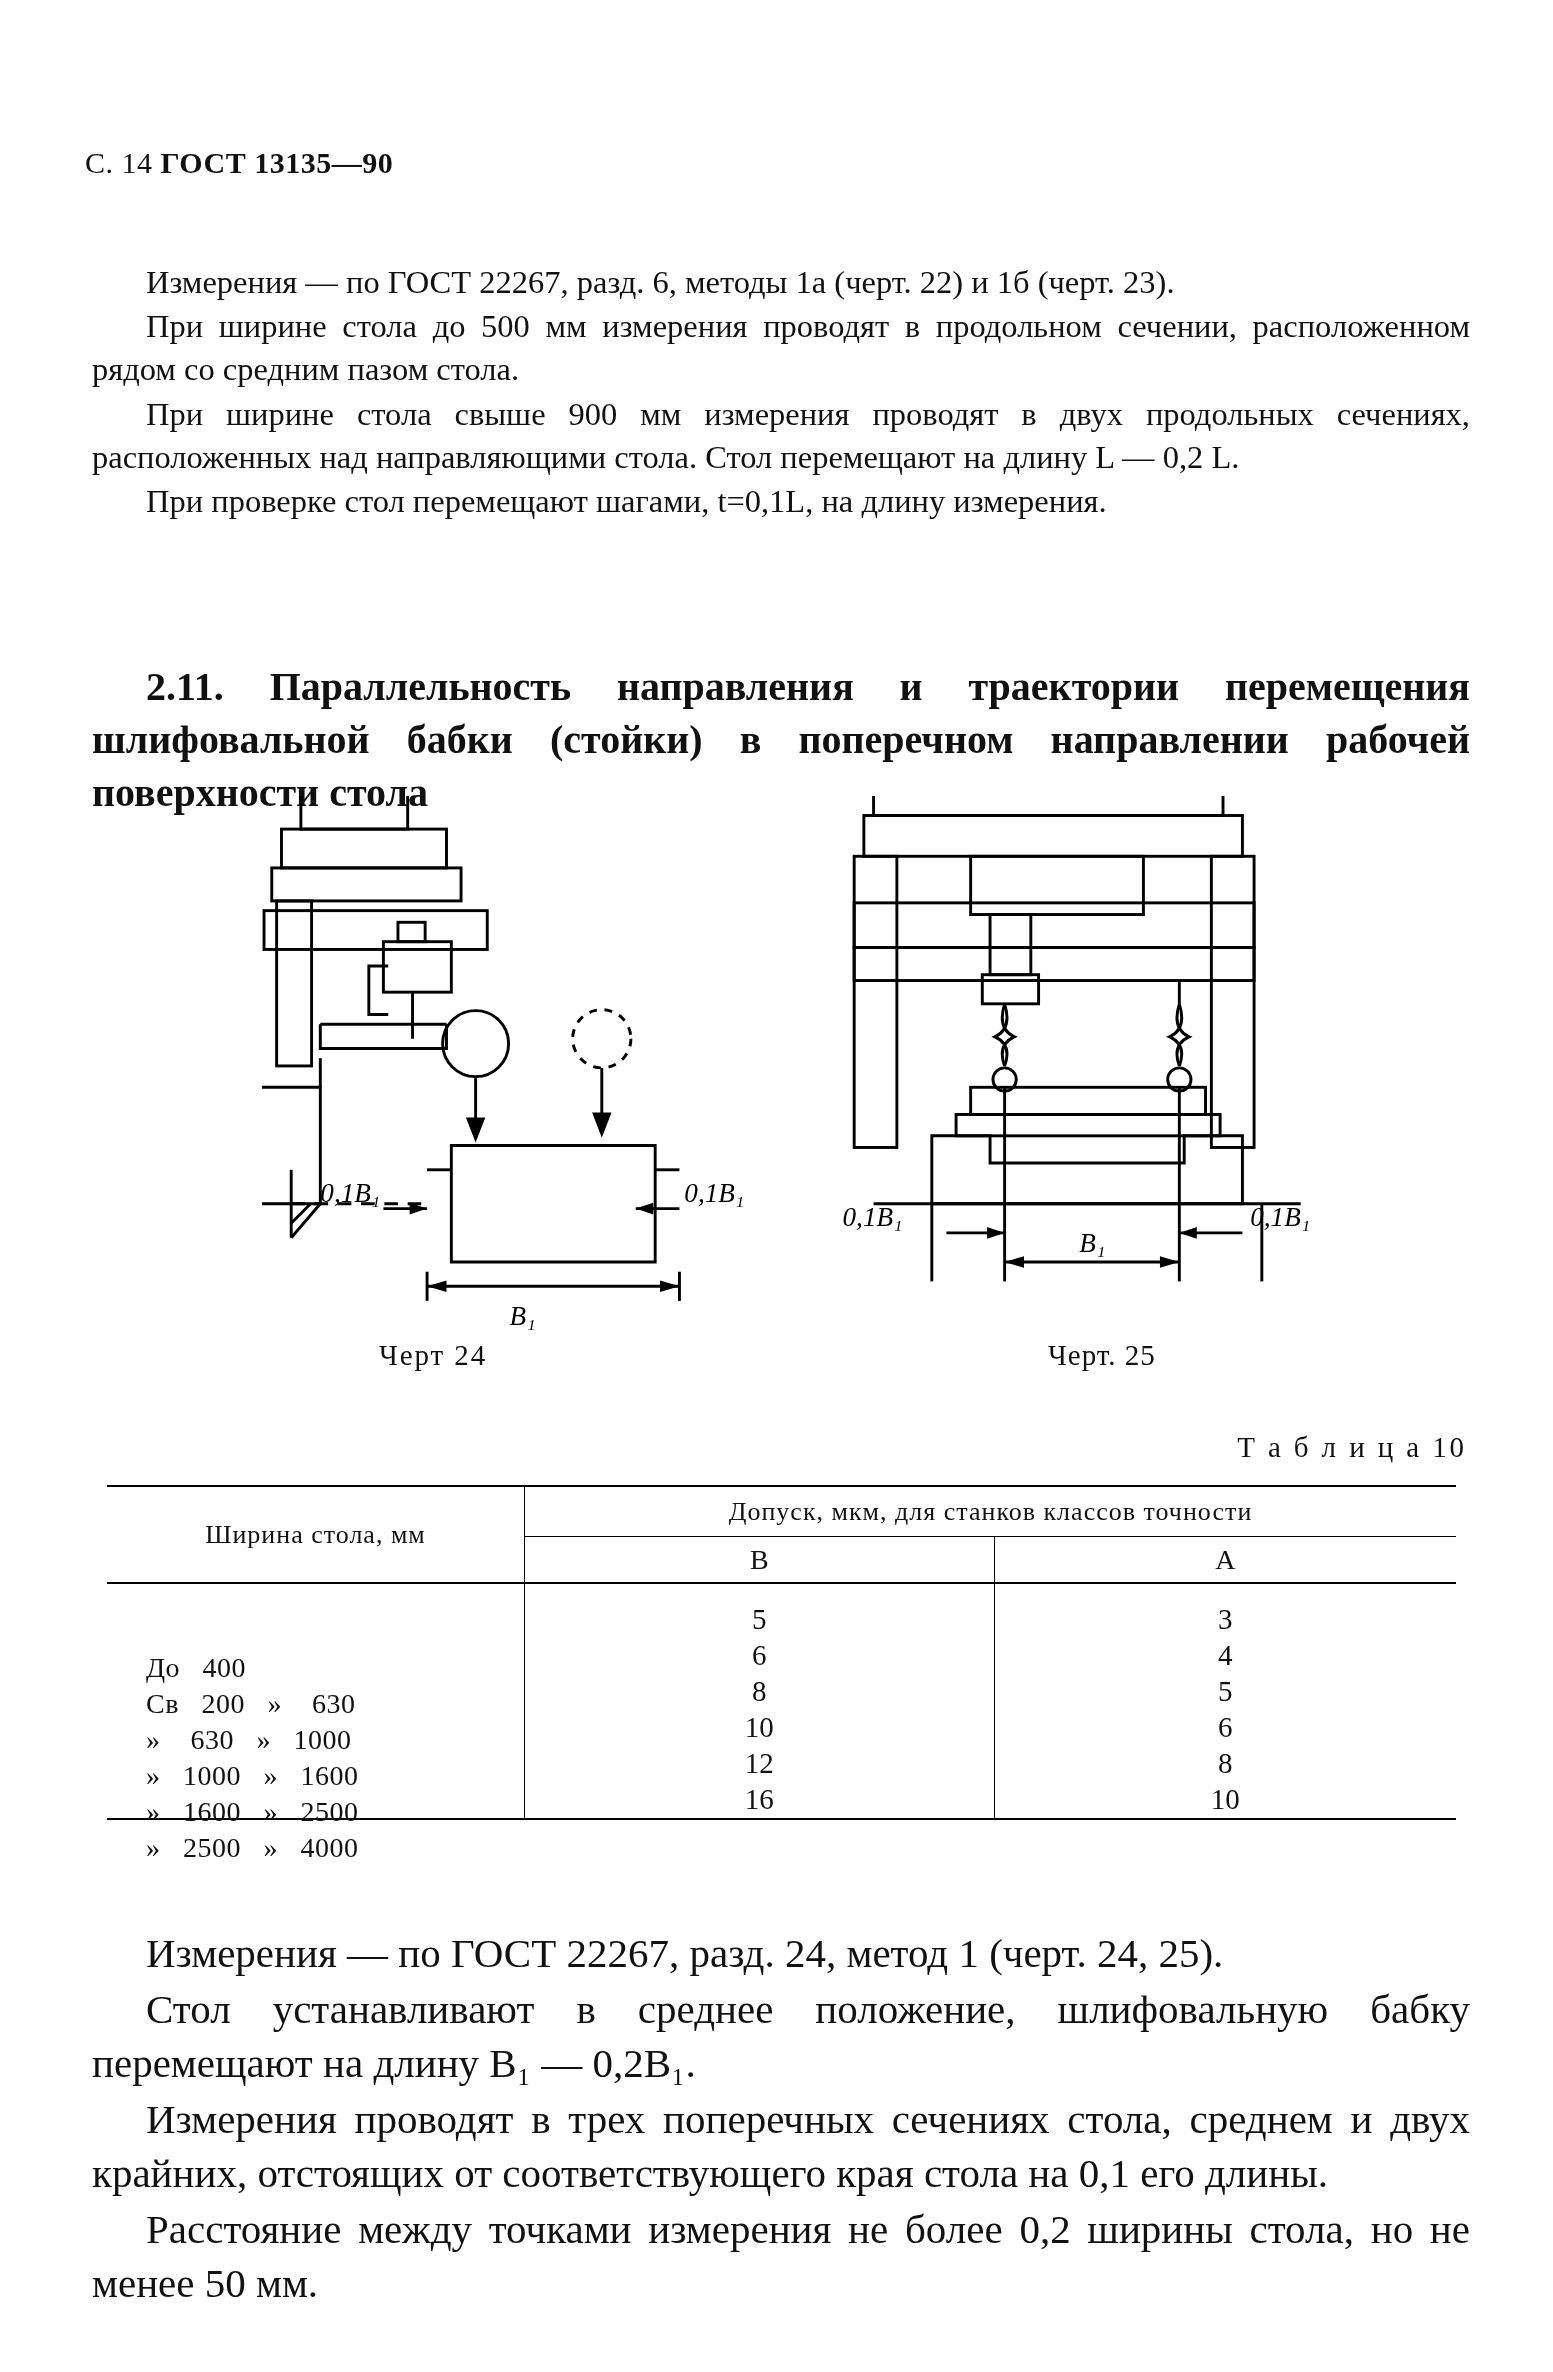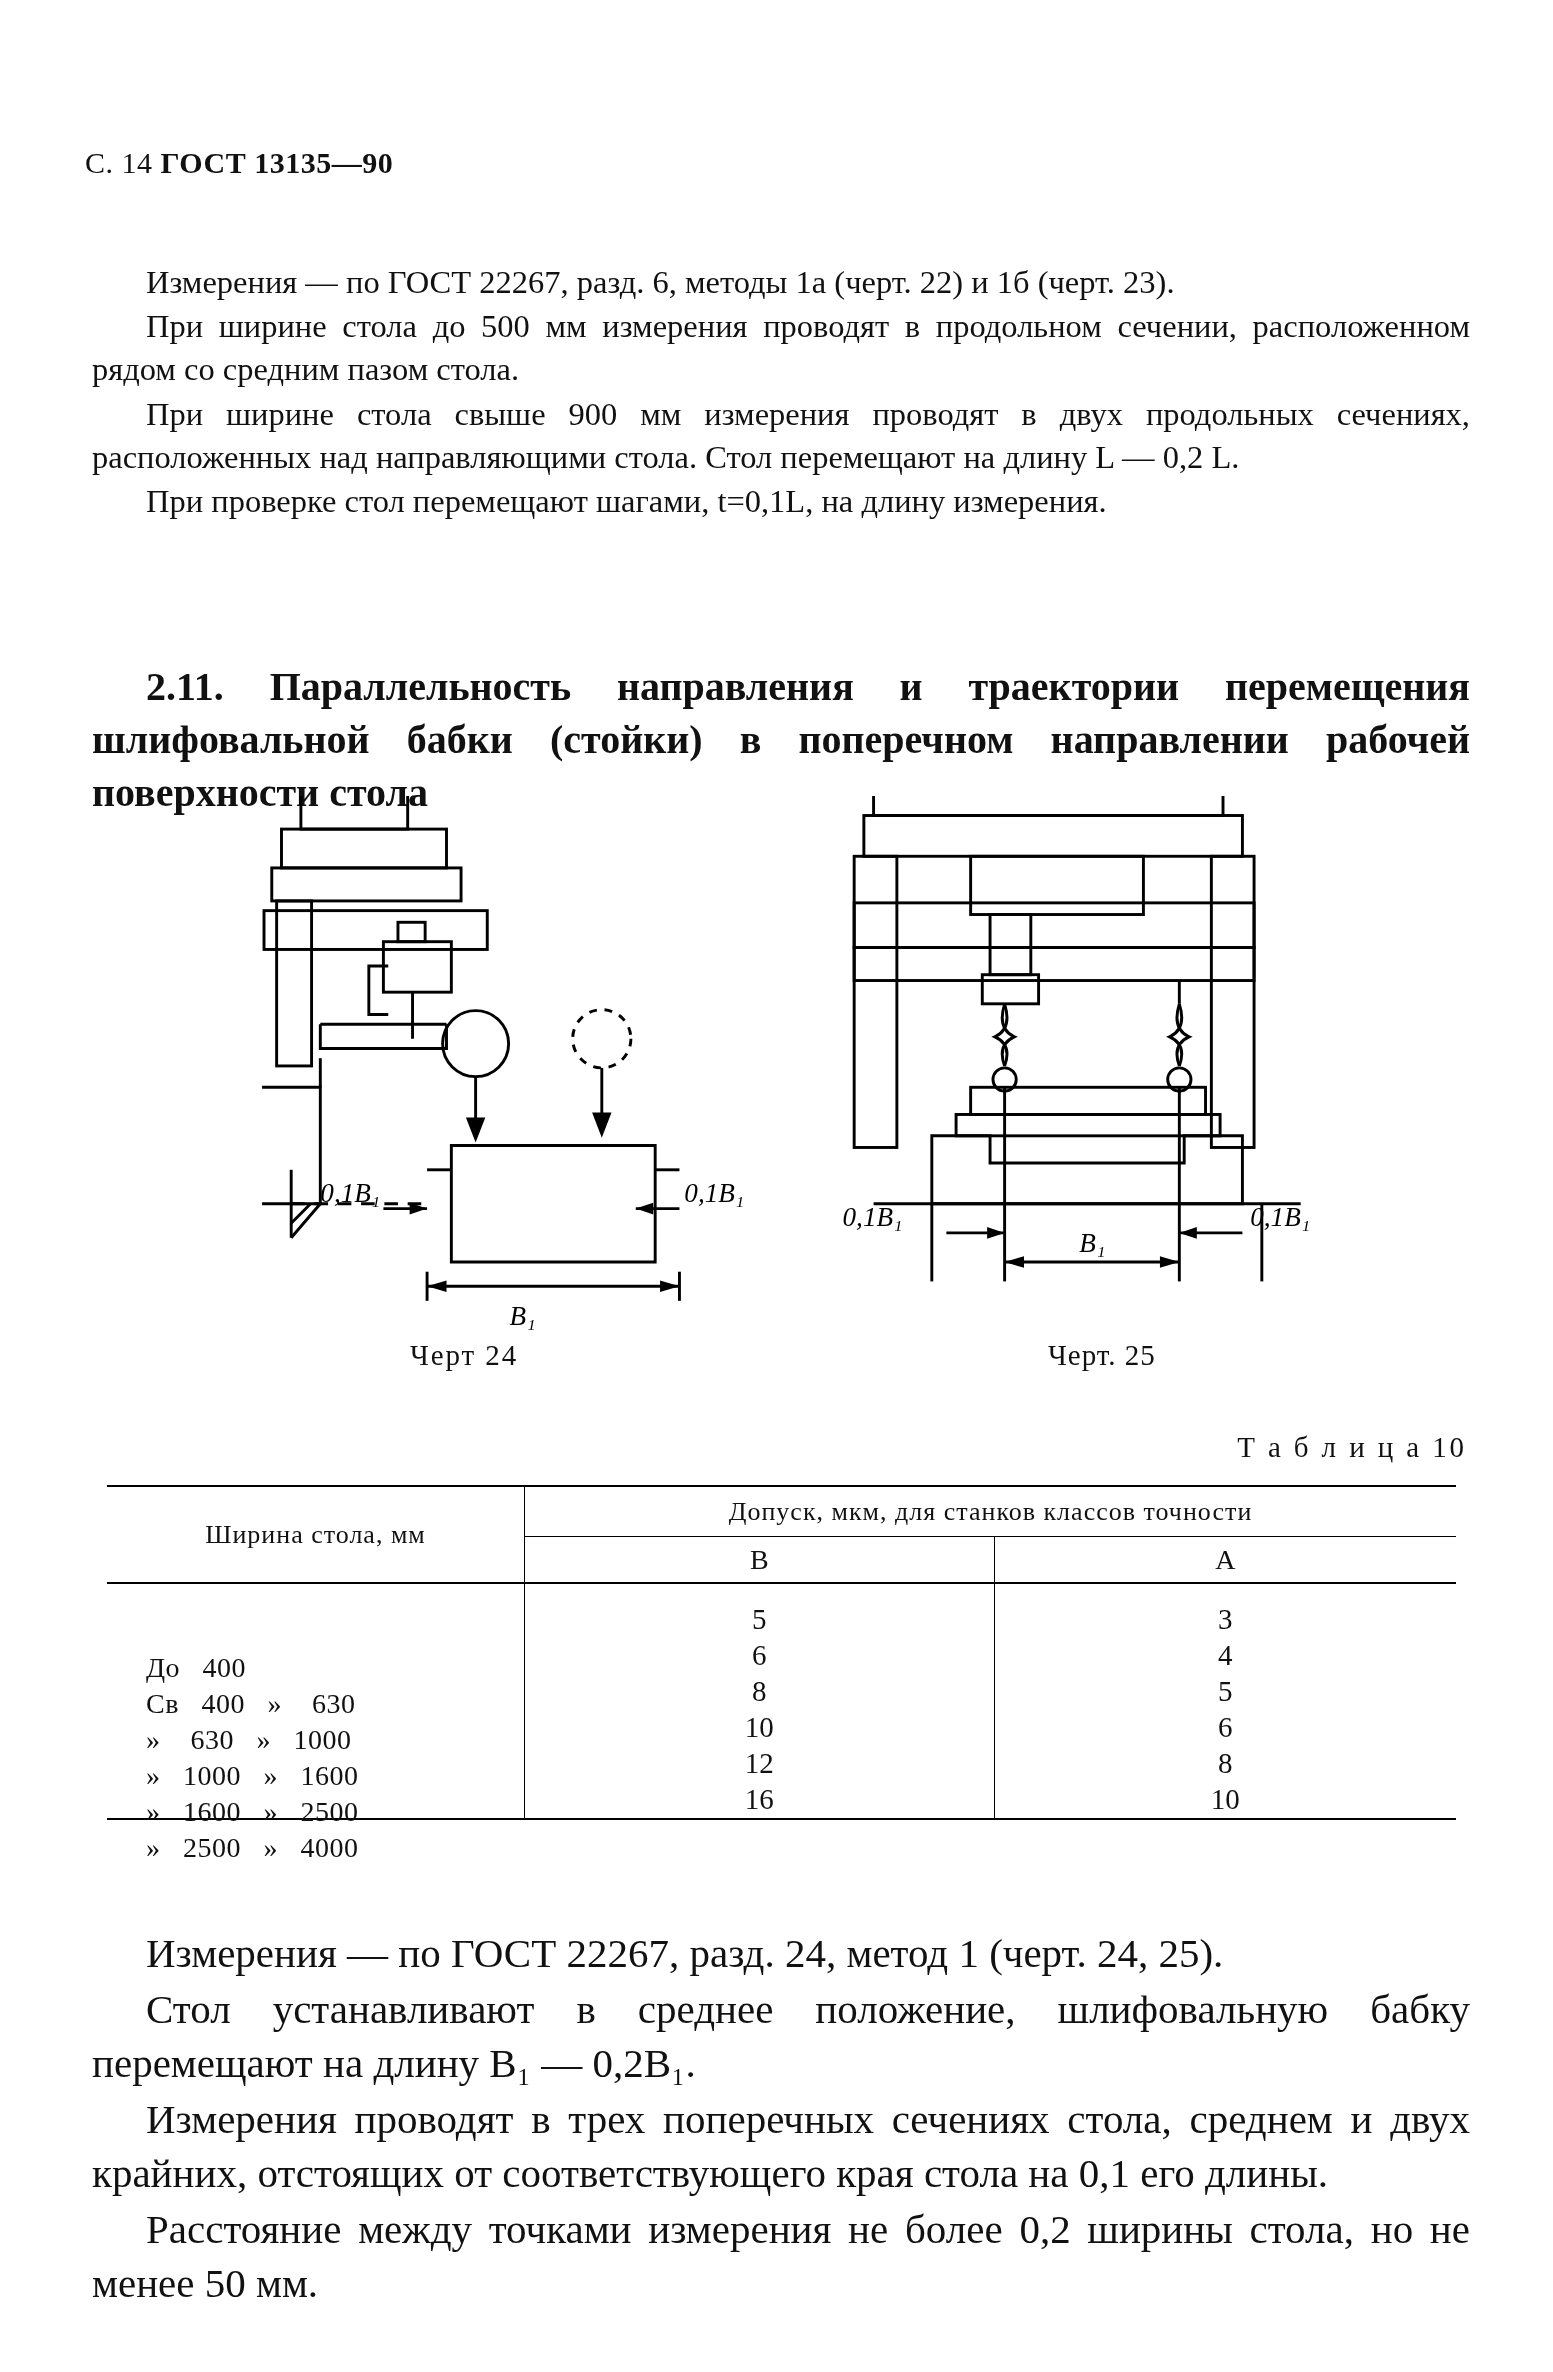--- a/index.html
+++ b/index.html
@@ -69,21 +69,21 @@
     top: 796px;
     left: 0;
     width: 1284px;
     height: 602px;
   }
   .fig-caption {
     position: absolute;
     font-size: 29px;
     font-family: "Liberation Serif", serif;
   }
-  #cap24 { top: 1339px; left: 410px; letter-spacing: 1.9px;}
+  #cap24 { top: 1339px; left: 379px; letter-spacing: 1.9px;}
   #cap25 { top: 1339px; left: 1048px; letter-spacing: 1px;}
 
   
   .table-title {
     position: absolute;
     top: 1431px;
     right: 87px;
     font-size: 29px;
     letter-spacing: 2.9px;
   }
@@ -312,21 +312,21 @@
     </tr>
     <tr>
       <td class="vline row-cell tb-bot"></td>
       <td class="vline row-cell tb-bot">16</td>
       <td class="row-cell tb-bot">10</td>
     </tr>
   </tbody>
     </table>
 
   <div class="range-list"><span>До   400</span>
-<span>Св   400   »    630</span>
+<span>Св   200   »    630</span>
 <span>»    630   »   1000</span>
 <span>»   1000   »   1600</span>
 <span>»   1600   »   2500</span>
 <span>»   2500   »   4000</span></div>
 
   <div class="bottom-text">
     <p>Измерения — по ГОСТ 22267, разд. 24, метод 1 (черт. 24, 25).</p>
     <p>Стол устанавливают в среднее положение, шлифовальную бабку перемещают на длину В₁ — 0,2В₁.</p>
     <p>Измерения проводят в трех поперечных сечениях стола, среднем и двух крайних, отстоящих от соответствующего края стола на 0,1 его длины.</p>
     <p>Расстояние между точками  измерения не более 0,2 ширины стола, но не менее 50 мм.</p>

